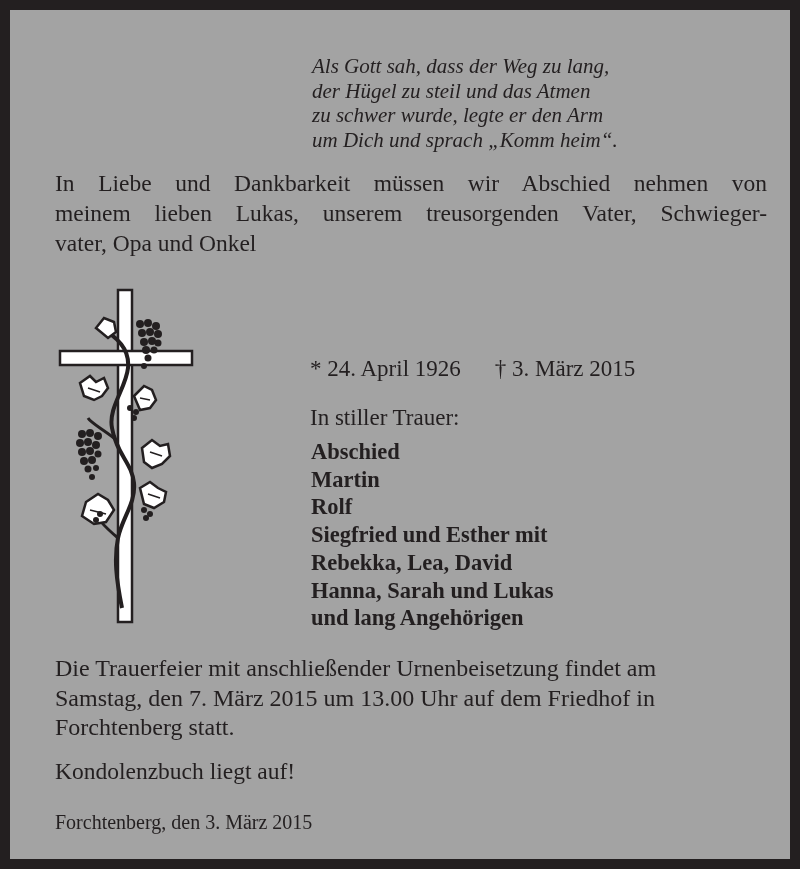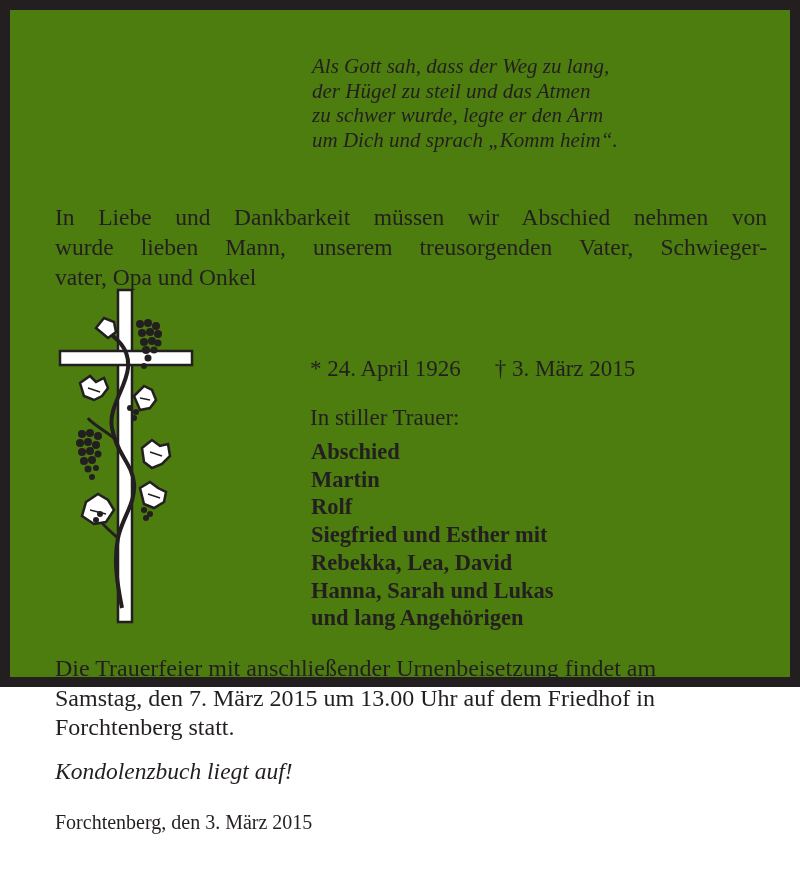--- a/index.html
+++ b/index.html
@@ -9,27 +9,27 @@
     }
     body {
       width: 800px;
       height: 869px;
       position: relative;
       overflow: hidden;
     }
     .frame {
       position: absolute;
       left: 0; top: 0;
-      width: 800px; height: 687px;
+      width: 800px; height: 869px;
       box-sizing: border-box;
       border-top: 10px solid #231f20;
       border-left: 10px solid #231f20;
       border-right: 10px solid #231f20;
       border-bottom: 10px solid #231f20;
-      background: #4d7c0f;
+      background: #a3a3a3;
     }
     .poem {
       position: absolute;
       left: 302px;
       top: 44px;
       font-family: "Liberation Serif", serif;
       font-style: italic;
       font-size: 21px;
       line-height: 24.5px;
       color: #231f20;
@@ -38,21 +38,20 @@
     .intro {
       position: absolute;
       left: 45px;
       top: 158px;
       width: 712px;
       font-family: "Liberation Serif", serif;
       font-size: 23.5px;
       line-height: 30px;
       color: #231f20;
       text-align: justify;
-      margin-top: 34px;
     }
     .intro div { white-space: nowrap; }
     .intro .justify-line {
       text-align: justify;
       text-align-last: justify;
     }
     .name {
       position: absolute;
       left: 300px;
       top: 258px;
@@ -115,21 +114,20 @@
     .ceremony div { white-space: nowrap; }
     .condolence {
       position: absolute;
       left: 45px;
       top: 747px;
       font-family: "Liberation Serif", serif;
       font-size: 23.5px;
       line-height: 29px;
       color: #231f20;
       white-space: nowrap;
-      font-style: italic;
     }
     .place-date {
       position: absolute;
       left: 45px;
       top: 798px;
       font-family: "Liberation Serif", serif;
       font-size: 20px;
       line-height: 29px;
       color: #231f20;
       white-space: nowrap;
@@ -142,21 +140,21 @@
 
   <div class="poem">
     <div>Als Gott sah, dass der Weg zu lang,</div>
     <div>der Hügel zu steil und das Atmen</div>
     <div>zu schwer wurde, legte er den Arm</div>
     <div>um Dich und sprach „Komm heim“.</div>
   </div>
 
   <div class="intro">
     <div class="justify-line">In Liebe und Dankbarkeit müssen wir Abschied nehmen von</div>
-    <div class="justify-line">wurde lieben Mann, unserem treusorgenden Vater, Schwieger-</div>
+    <div class="justify-line">meinem lieben Lukas, unserem treusorgenden Vater, Schwieger-</div>
     <div>vater, Opa und Onkel</div>
   </div>
 
   <div class="cross">
     <svg width="140" height="336" viewBox="0 0 140 336" xmlns="http://www.w3.org/2000/svg">
 
       <rect x="62" y="2" width="14" height="332" fill="#fff" stroke="#231f20" stroke-width="2.5"></rect>
 
       <rect x="4" y="63" width="132" height="14" fill="#fff" stroke="#231f20" stroke-width="2.5"></rect>
 

